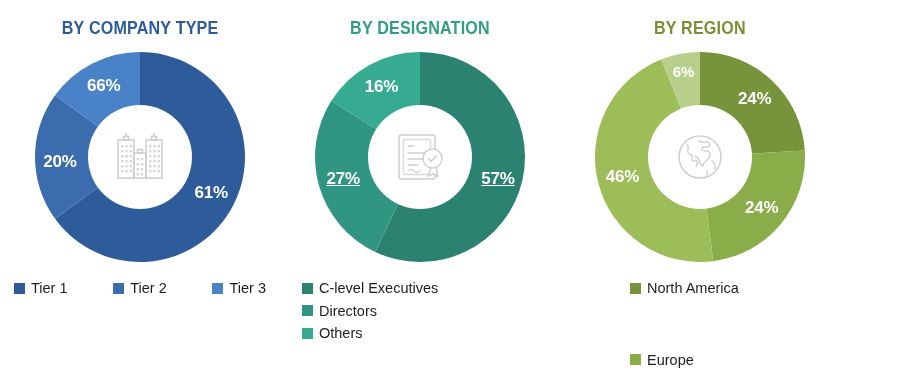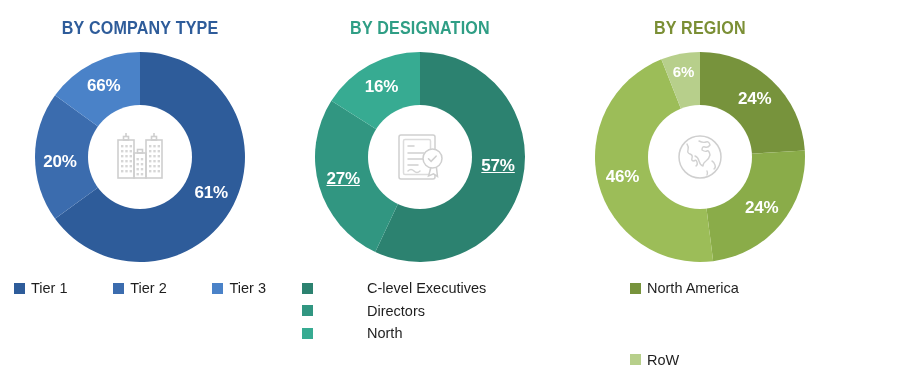--- a/index.html
+++ b/index.html
@@ -57,21 +57,21 @@
     pointer-events: none;
   }
   .legend {
     margin-top: 14px;
     display: flex;
     flex-wrap: wrap;
     justify-content: center;
     width: 280px;
   }
   .legend.cols1 { flex-direction: column; align-items: flex-start; padding-left: 22px; }
-  .legend.cols1 .legend-item { width: auto; margin-bottom: 8px; gap: 48px; }
+  .legend.cols1 .legend-item { width: auto; margin-bottom: 8px; }
   .legend.row3 { flex-direction: row; justify-content: space-between; padding: 0 14px; }
   .legend.grid2 { flex-direction: row; gap: 46px; }
   .legend.grid2 .legend-item { width: 50%; margin-bottom: 11px; }
   .legend-item {
     display: flex;
     align-items: center;
     font-size: 14.5px;
     color: #1e1e1e;
     white-space: nowrap;
   }
@@ -201,36 +201,36 @@
             <line x1="17" y1="37" x2="27" y2="37"></line>
             <path d="M17 43 q3 -3 6 0 t6 0" stroke="#d4d4d4"></path>
           </g>
           <g fill="#ffffff" stroke="#cfcfcf" stroke-width="1.5">
             <path d="M41 36 l-3.5 12 5-2.2 4 2.6 -1.5 -12.4 z" fill="#ffffff"></path>
             <circle cx="41.5" cy="30.5" r="9.5" fill="#ffffff"></circle>
           </g>
           <path d="M37.5 30.8 l2.6 2.6 5-5.2" fill="none" stroke="#cfcfcf" stroke-width="1.6" stroke-linecap="round"></path>
         </svg>
       </div>
-      <div class="slice-label" id="lbl-1-0" style="left: 188.073px; top: 119px; text-decoration: underline;">57%</div>
+      <div class="slice-label" id="lbl-1-0" style="left: 188.073px; top: 132px; text-decoration: underline;">57%</div>
       <div class="slice-label" id="lbl-1-1" style="left: 33.1765px; top: 132.319px; text-decoration: underline;">27%</div>
       <div class="slice-label" id="lbl-1-2" style="left: 71.4597px; top: 39.8955px;">16%</div>
     </div>
     <div class="legend cols1">
       <div class="legend-item">
         <span class="swatch" style="background:#2c8270"></span>
         <span class="legend-label">C-level Executives</span>
       </div>
       <div class="legend-item">
         <span class="swatch" style="background:#319681"></span>
         <span class="legend-label">Directors</span>
       </div>
       <div class="legend-item">
         <span class="swatch" style="background:#37ab92"></span>
-        <span class="legend-label">North</span>
+        <span class="legend-label">Others</span>
       </div>
     </div>
   </div>
 
   <div class="panel">
     <div class="panel-title" style="color:#7b8f35">BY REGION</div>
     <div class="donut-wrap">
       <svg class="donut-svg" viewBox="0 0 220 220">
         <g id="slices-2">
             <path d="M 110 110 L 110.00 5.00 A 105 105 0 0 1 214.79 103.41 Z" fill="#77933c"></path>
@@ -257,19 +257,23 @@
       <div class="slice-label" id="lbl-2-1" style="left: 171.641px; top: 160.994px;">24%</div>
       <div class="slice-label" id="lbl-2-2" style="left: 32.5133px; top: 129.895px;">46%</div>
       <div class="slice-label" id="lbl-2-3" style="left: 93.5104px; top: 23.5587px; font-size: 15px;">6%</div>
     </div>
     <div class="legend grid2">
       <div class="legend-item">
         <span class="swatch" style="background:#77933c"></span>
         <span class="legend-label">North America</span>
       </div>
       <div class="legend-item">
+        <span class="swatch" style="background:#8aac49"></span>
+        <span class="legend-label">Europe</span>
+      </div>
+      <div class="legend-item">
         <span class="swatch" style="background:#b7cf8b"></span>
         <span class="legend-label">RoW</span>
       </div>
     </div>
   </div>
 
 </div>
 
 </body></html>

